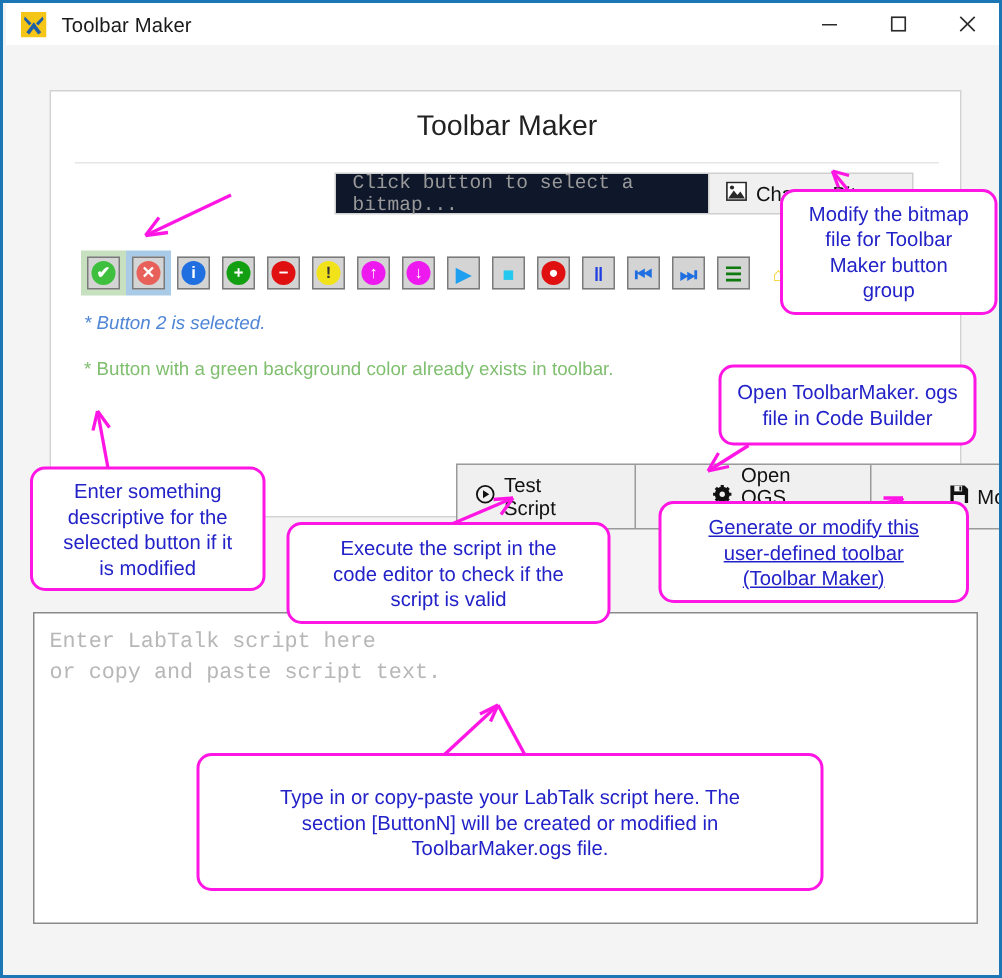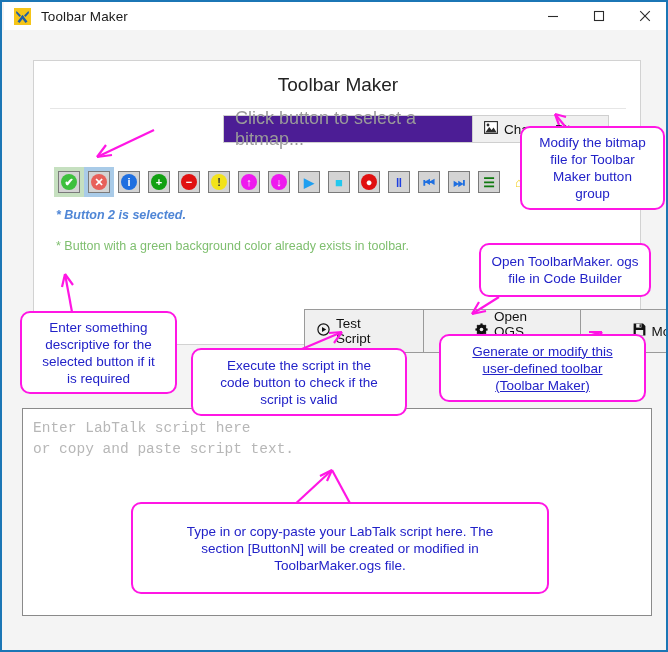--- a/index.html
+++ b/index.html
@@ -69,22 +69,23 @@
   #bitmap-row {
     position: absolute; left: 189px; top: 54px;
     width: 386px; height: 28px;
     display: flex;
     border: 1px solid #cfcfcf; background: #ffffff;
   }
   #bitmap-input {
     flex: 1 1 auto; height: 100%;
     display: flex; align-items: center;
     padding-left: 11px;
-    font-size: 18px; color: #9a9a9a;
-    background: #4c1d95;
+    font-size: 13px; color: #9a9a9a;
+    background: #0f172a;
+    font-family: Liberation Mono, monospace;
   }
   #change-bitmap-btn {
     flex: 0 0 auto; width: 136px; height: 100%;
     background: #f0f0f0;
     border-left: 1px solid #cfcfcf;
     display: flex; align-items: center; justify-content: center;
     gap: 6px;
     font-size: 13.5px; color: #111;
   }
 
@@ -114,21 +115,21 @@
     width: 16px; height: 16px;
     border-radius: 50%;
     display: flex; align-items: center; justify-content: center;
     font-size: 11px; color: #ffffff; font-weight: bold;
     line-height: 1;
   }
 
   
   #msg1 {
     position: absolute; left: 22px; top: 147px;
-    font-size: 12.5px; font-style: italic; color: #4f86d6; font-weight: bold;
+    font-size: 12.5px; font-style: italic; color: #4f86d6;
   }
   #msg2 {
     position: absolute; left: 22px; top: 178px;
     font-size: 12.5px; color: #7fbf6f;
   }
 
   
   #tooltip-row {
     position: absolute; left: 22px; top: 211px;
     width: 388px; height: 30px;
@@ -445,26 +446,26 @@
     <span style="white-space:pre-line;">Modify the bitmap
 file for Toolbar
 Maker button
 group</span>
   </div>
 
   <div class="callout" style="left:18px; top:309px; width:157px; height:83px;">
     <span style="white-space:pre-line;">Enter something
 descriptive for the
 selected button if it
-is required</span>
+is modified</span>
   </div>
 
   <div class="callout" style="left:189px; top:346px; width:216px; height:68px;">
     <span style="white-space:pre-line;">Execute the script in the
-code button to check if the
+code editor to check if the
 script is valid</span>
   </div>
 
   <div class="callout" style="left:437px; top:332px; width:207px; height:68px;text-decoration:underline;">
     <span style="white-space:pre-line;">Generate or modify this
 user-defined toolbar
 (Toolbar Maker)</span>
   </div>
 
   <div class="callout" style="left:129px; top:500px; width:418px; height:92px;">

